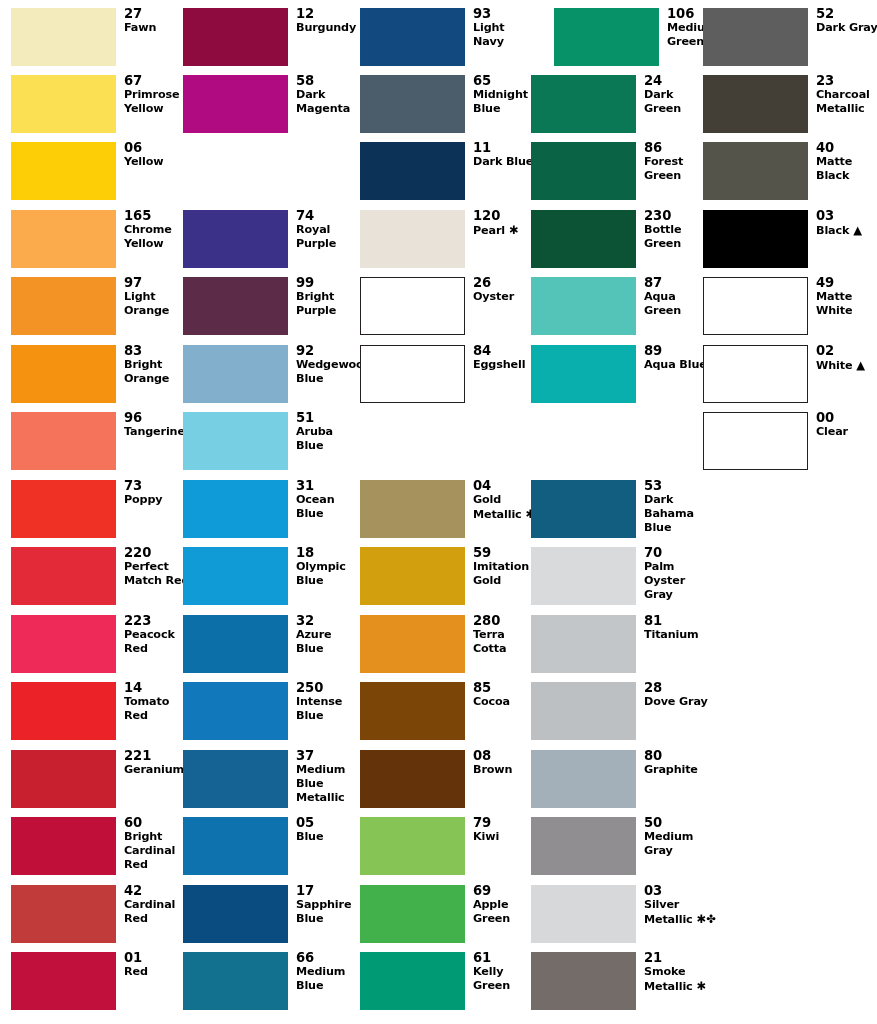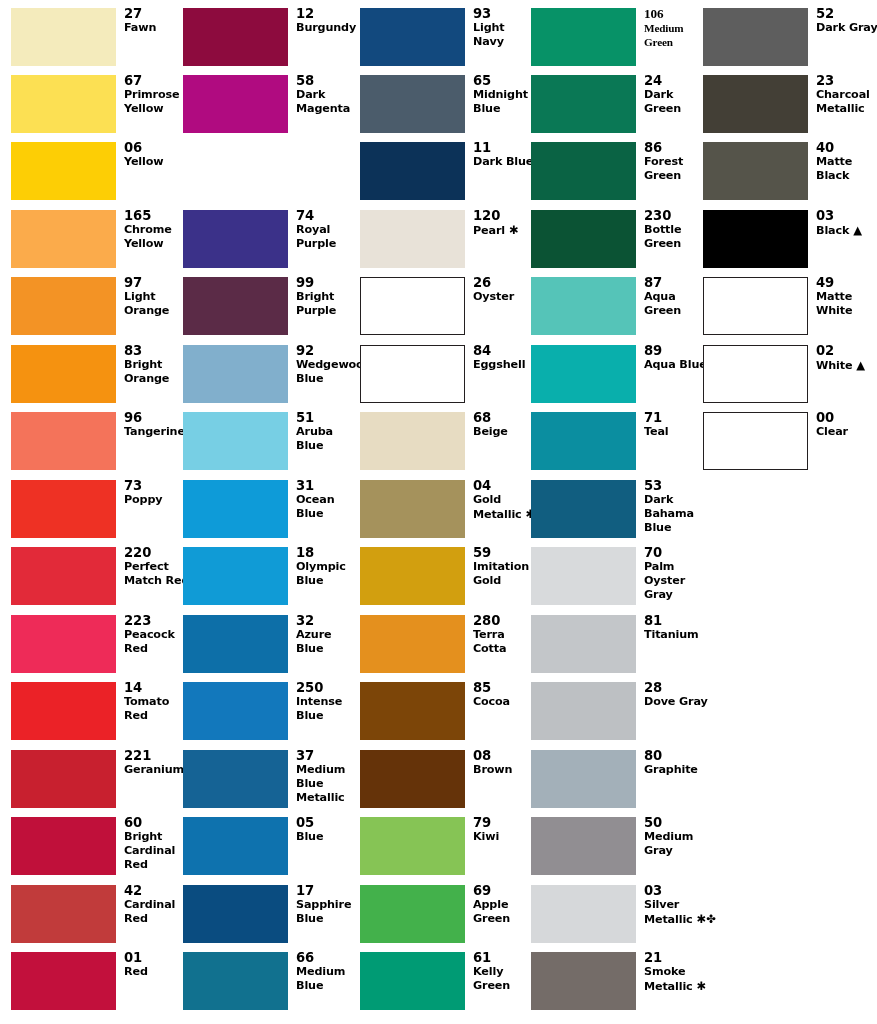--- a/index.html
+++ b/index.html
@@ -403,29 +403,20 @@
     </div>
     <div class="cell" style="left: 360px; top: 345px;">
       <div class="swatch outlined" style="width: 105px; height: 58px;"></div>
       <div class="labels">
         <div class="code">84</div>
         <div class="name">
           <span class="nowrap-line">Eggshell</span>
         </div>
       </div>
     </div>
-    <div class="cell" style="left: 360px; top: 412px;">
-      <div class="swatch" style="background: rgb(231, 220, 194); width: 105px; height: 58px;"></div>
-      <div class="labels">
-        <div class="code">68</div>
-        <div class="name">
-          <span class="nowrap-line">Beige</span>
-        </div>
-      </div>
-    </div>
     <div class="cell" style="left: 360px; top: 480px;">
       <div class="swatch" style="background: rgb(165, 146, 92); width: 105px; height: 58px;"></div>
       <div class="labels">
         <div class="code">04</div>
         <div class="name">
           <span class="nowrap-line">Gold</span>
           <span class="nowrap-line">Metallic<span class="sym"> ✱</span></span>
         </div>
       </div>
     </div>
@@ -489,21 +480,21 @@
     <div class="cell" style="left: 360px; top: 952px;">
       <div class="swatch" style="background: rgb(0, 155, 116); width: 105px; height: 58px;"></div>
       <div class="labels">
         <div class="code">61</div>
         <div class="name">
           <span class="nowrap-line">Kelly</span>
           <span class="nowrap-line">Green</span>
         </div>
       </div>
     </div>
-    <div class="cell" style="left: 531px; top: 8px; font-family: Liberation Serif, serif;">
+    <div class="cell" style="left: 554px; top: 8px;">
       <div class="swatch" style="background: rgb(7, 146, 103); width: 105px; height: 58px;"></div>
       <div class="labels">
         <div class="code">106</div>
         <div class="name">
           <span class="nowrap-line">Medium</span>
           <span class="nowrap-line">Green</span>
         </div>
       </div>
     </div>
     <div class="cell" style="left: 531px; top: 75px;">
@@ -545,29 +536,20 @@
           <span class="nowrap-line">Green</span>
         </div>
       </div>
     </div>
     <div class="cell" style="left: 531px; top: 345px;">
       <div class="swatch" style="background: rgb(9, 175, 172); width: 105px; height: 58px;"></div>
       <div class="labels">
         <div class="code">89</div>
         <div class="name">
           <span class="nowrap-line">Aqua Blue</span>
-        </div>
-      </div>
-    </div>
-    <div class="cell" style="left: 531px; top: 412px;">
-      <div class="swatch" style="background: rgb(11, 142, 160); width: 105px; height: 58px;"></div>
-      <div class="labels">
-        <div class="code">71</div>
-        <div class="name">
-          <span class="nowrap-line">Teal</span>
         </div>
       </div>
     </div>
     <div class="cell" style="left: 531px; top: 480px;">
       <div class="swatch" style="background: rgb(17, 94, 128); width: 105px; height: 58px;"></div>
       <div class="labels">
         <div class="code">53</div>
         <div class="name">
           <span class="nowrap-line">Dark</span>
           <span class="nowrap-line">Bahama</span>

